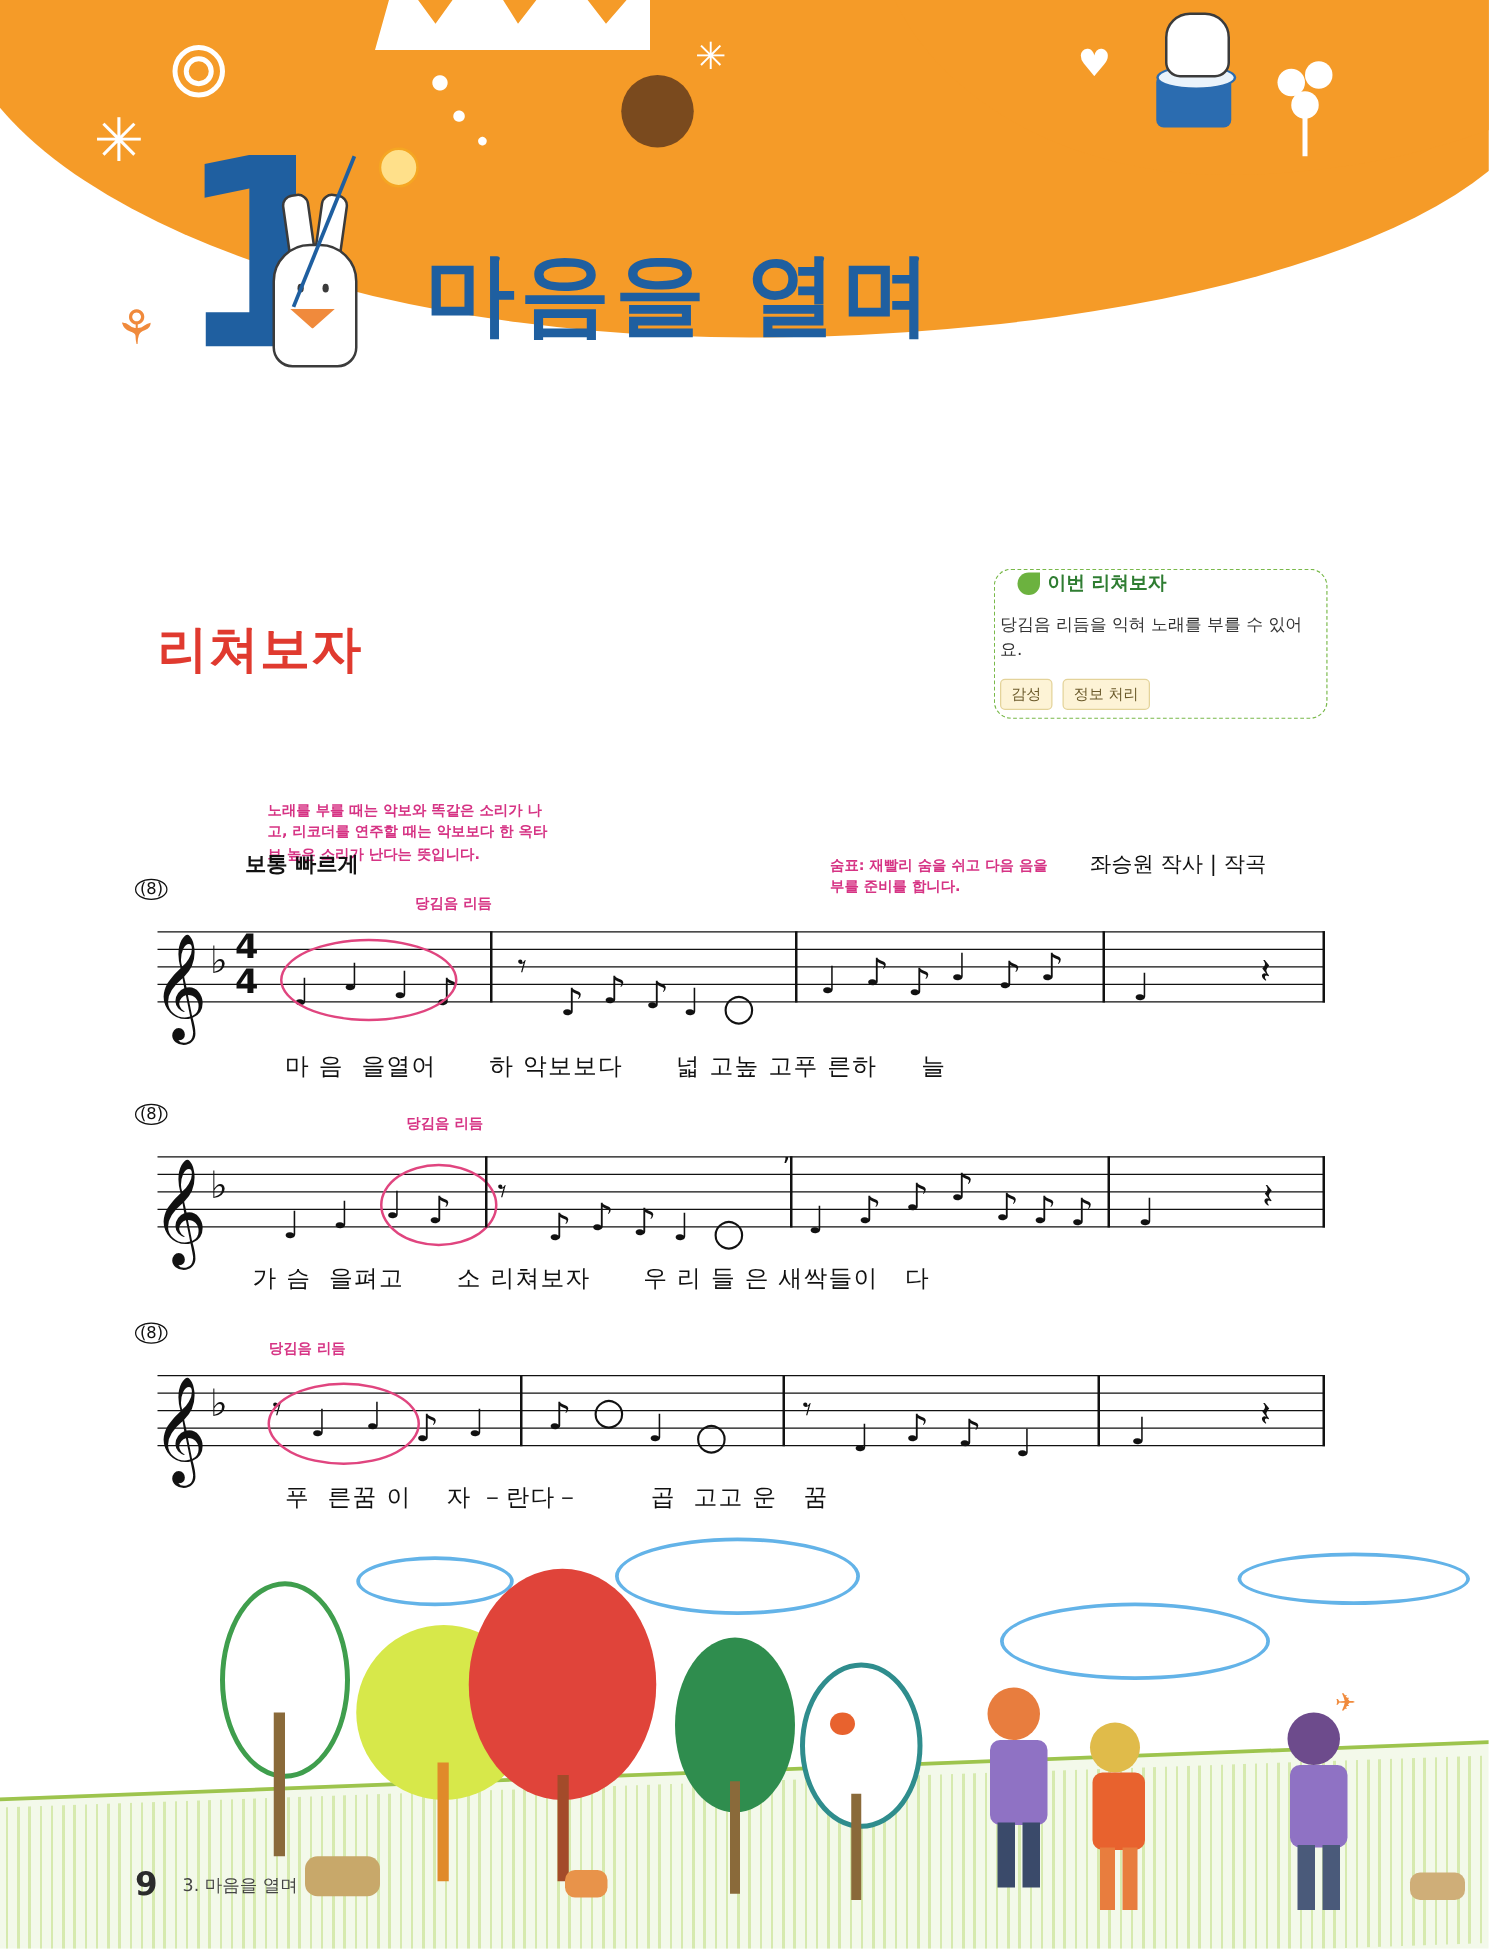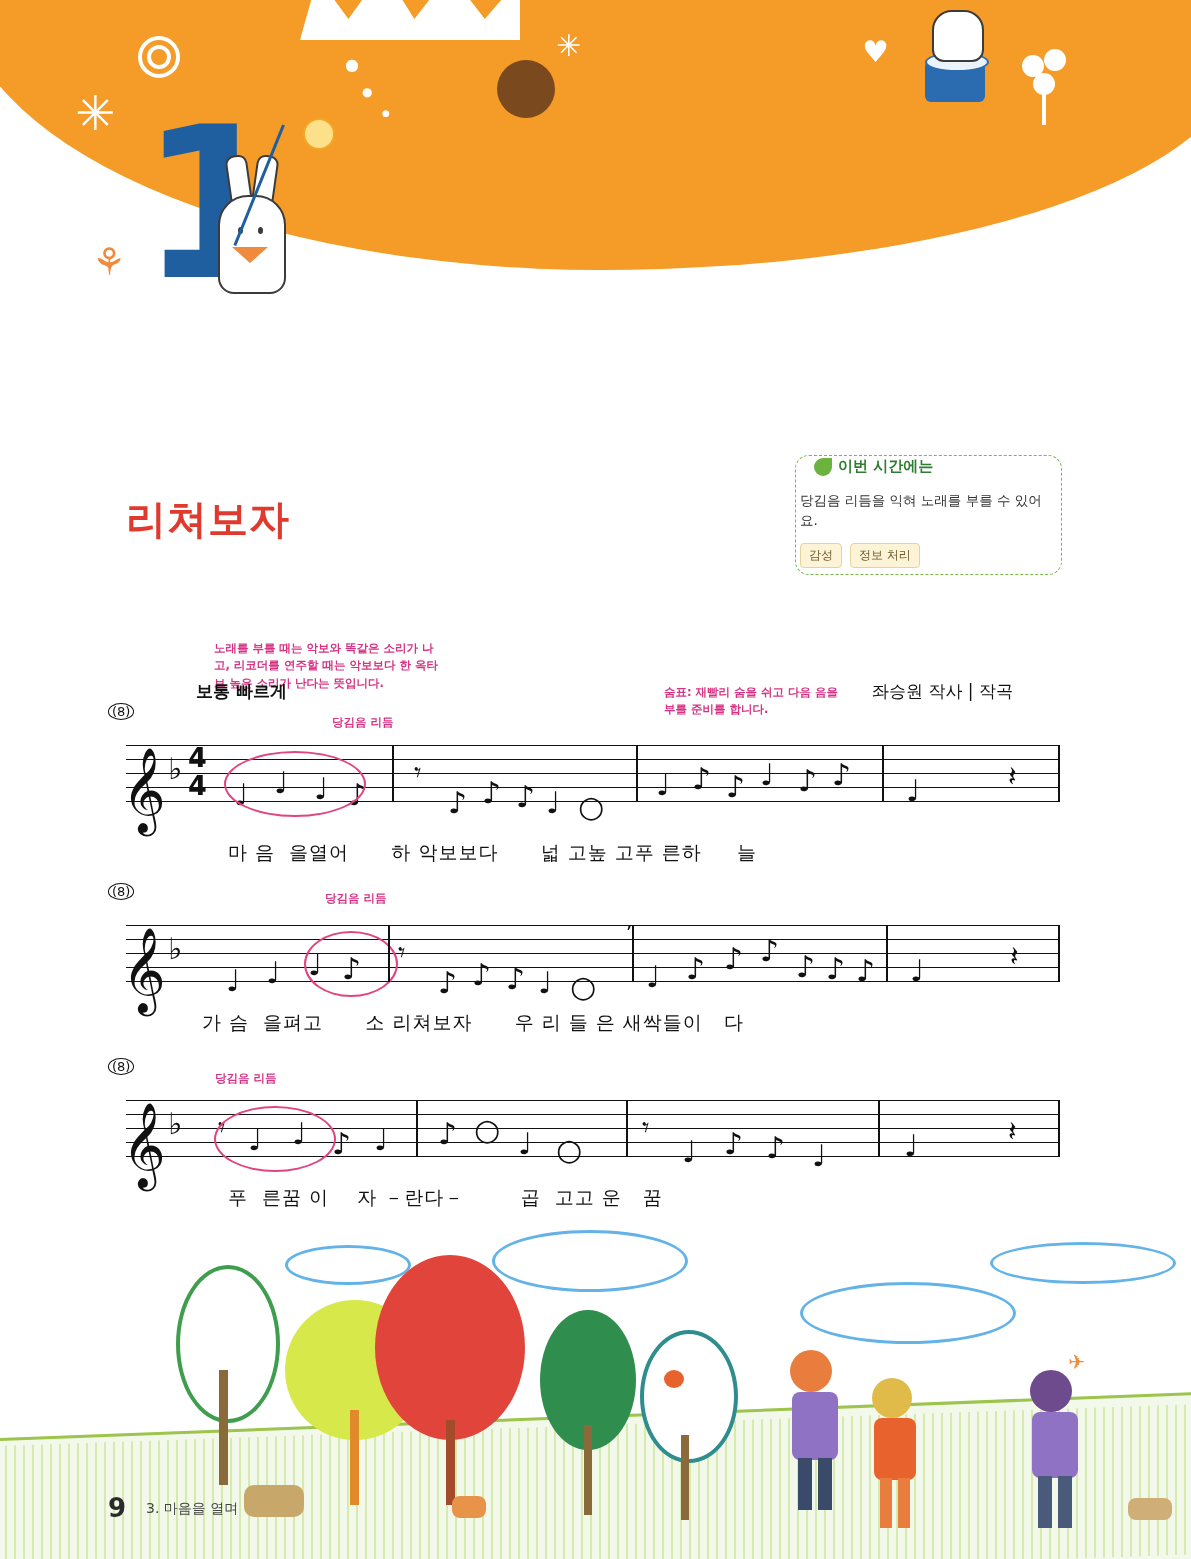--- a/index.html
+++ b/index.html
@@ -133,28 +133,29 @@
     <div class="rab-ear l"></div>
     <div class="rab-ear r"></div>
     <div class="rab-body"></div>
     <div class="rab-eye" style="left:28px;"></div>
     <div class="rab-eye" style="left:48px;"></div>
     <div class="rab-scarf"></div>
   </div>
   <div class="wand"></div>
   <div class="bulb"></div>
 
+  <div class="title-main">마음을 열며</div>
 </div>
 
 <div class="song-title">리쳐보자</div>
 
 <div class="goalbox"></div>
 <div class="goal-head">
   <span class="sprout"></span>
-  <span class="goal-head-txt">이번 시간에는</span>
+  <span class="goal-head-txt">이번 리쳐보자</span>
 </div>
 <div class="goal-text">당김음 리듬을 익혀 노래를 부를 수 있어요.</div>
 <div class="tagrow">
   <span class="tag">감성</span>
   <span class="tag">정보 처리</span>
 </div>
 
 <div class="anno" style="left:180px;top:640px;width:230px;margin-left:34px;">노래를 부를 때는 악보와 똑같은 소리가 나고, 리코더를 연주할 때는 악보보다 한 옥타브 높은 소리가 난다는 뜻입니다.</div>
 <div class="anno" style="left:664px;top:684px;width:180px;">숨표: 재빨리 숨을 쉬고 다음 음을 부를 준비를 합니다.</div>
 <div class="anno" style="left:332px;top:714px;">당김음 리듬</div>

